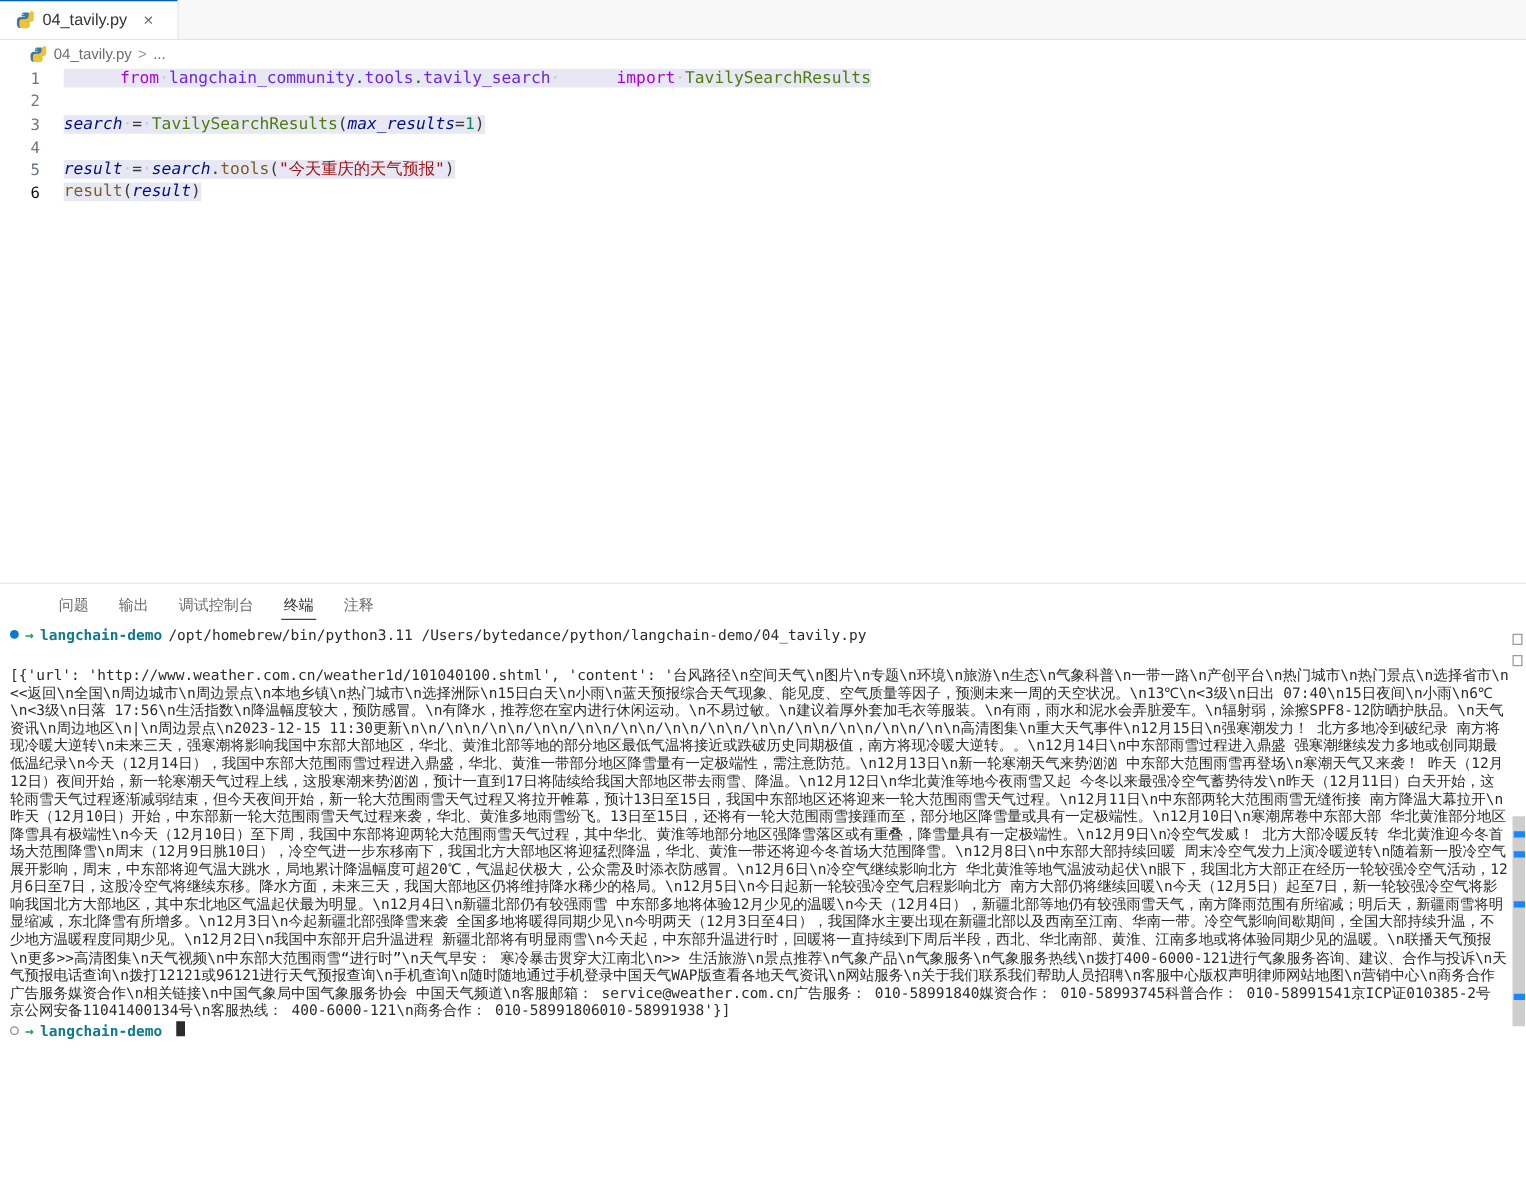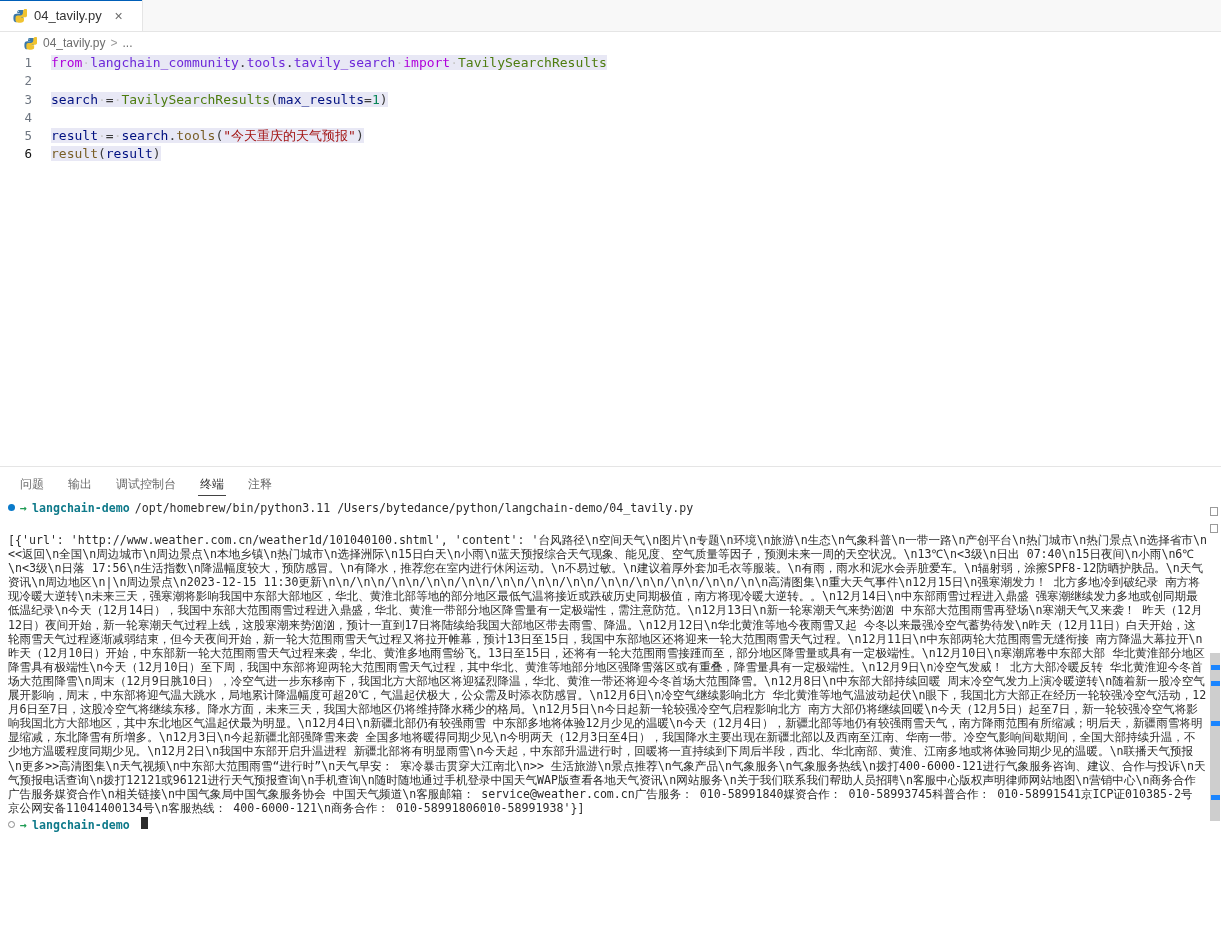--- a/index.html
+++ b/index.html
@@ -101,45 +101,45 @@
     color: #6e7681;
     font-size: 12.5px;
   }
   .gutter.cur { color: #101010; }
   .code-content {
     flex: 1 1 auto;
     padding-left: 3px;
     white-space: pre;
   }
   .sel { background: #e8e8f5; }
-  .tok-kw   { color: #af00db; }
+  .tok-kw   { color: #af00db; padding-left: 45px; }
   .tok-mod  { color: #6d28d9; }
   .tok-cls  { color: #4d7c0f; }
   .tok-fn   { color: #795e26; }
-  .tok-var  { color: #001080; }
+  .tok-var  { color: #001080; font-style: italic; }
   .tok-op   { color: #3b3b3b; }
   .tok-num  { color: #098658; }
   .tok-str  { color: #a31515; }
   .tok-punct{ color: #3b3b3b; }
   .ws-dot   { color: #c8c8c8; }
 
   
   .panel {
     border-top: 1px solid #e5e5e5;
     background: #ffffff;
     height: 507px;
     display: flex;
     flex-direction: column;
   }
   .panel-tabs {
     height: 34px;
     display: flex;
     align-items: flex-start;
     gap: 0;
-    padding-left: 8px;
+    padding-left: 35px;
     font-size: 12px;
     color: #6b6b6b;
     flex: 0 0 34px;
   }
   .panel-tab {
     padding: 0 12px;
     height: 34px;
     display: inline-flex;
     align-items: center;
     position: relative;

